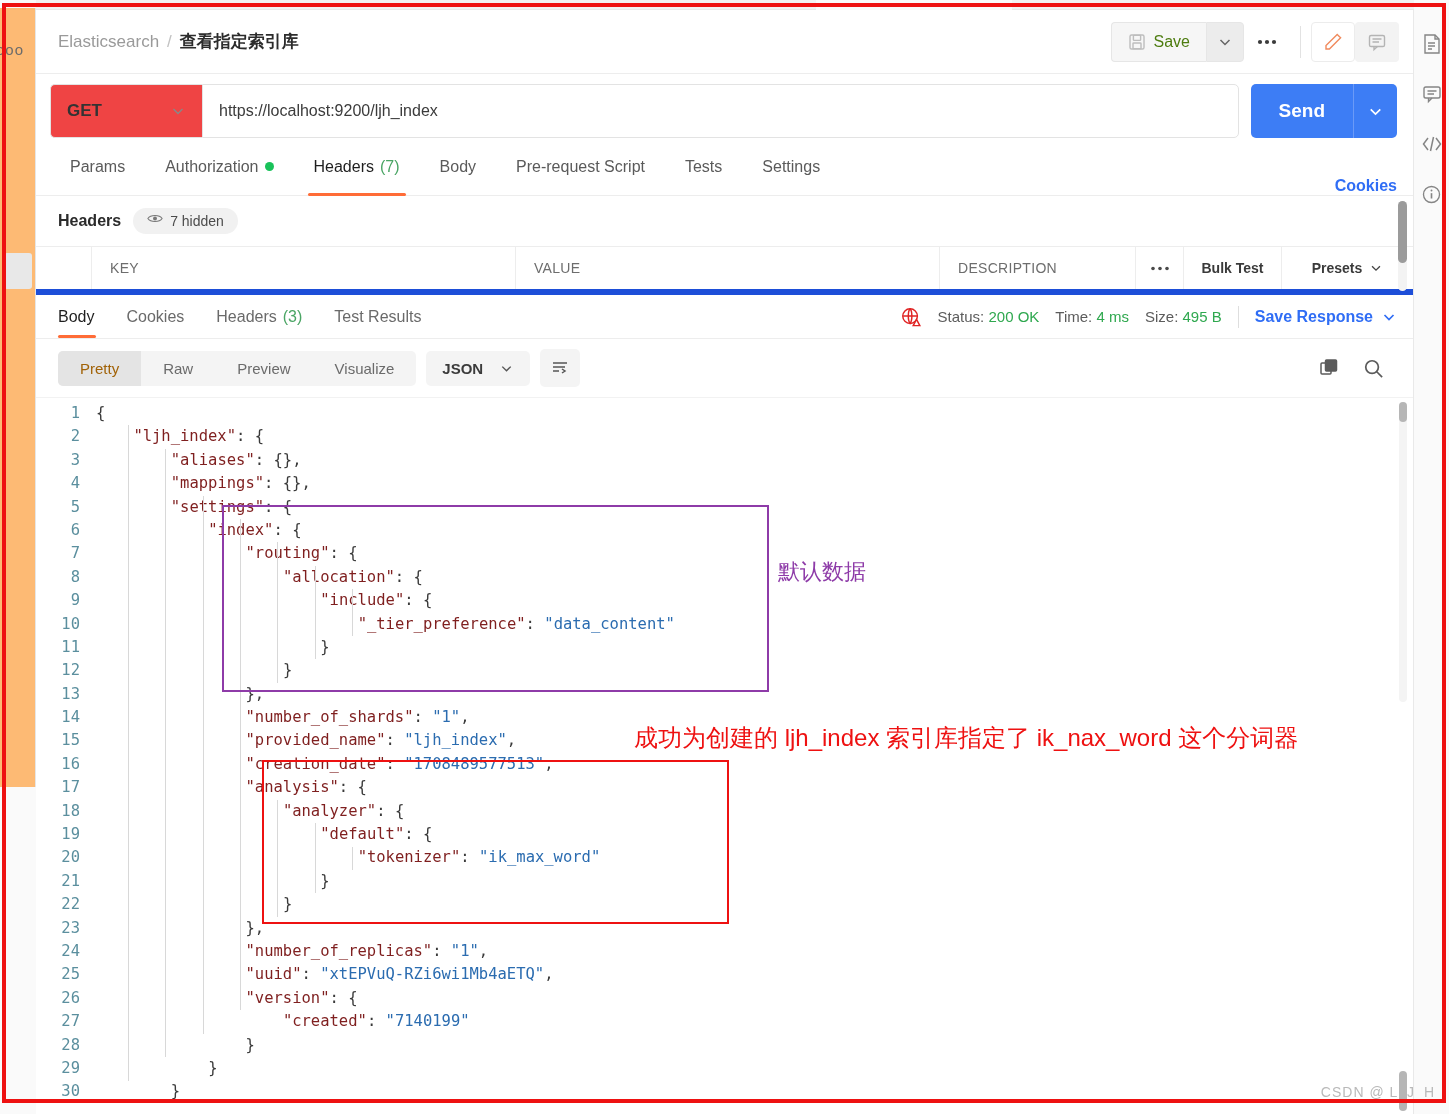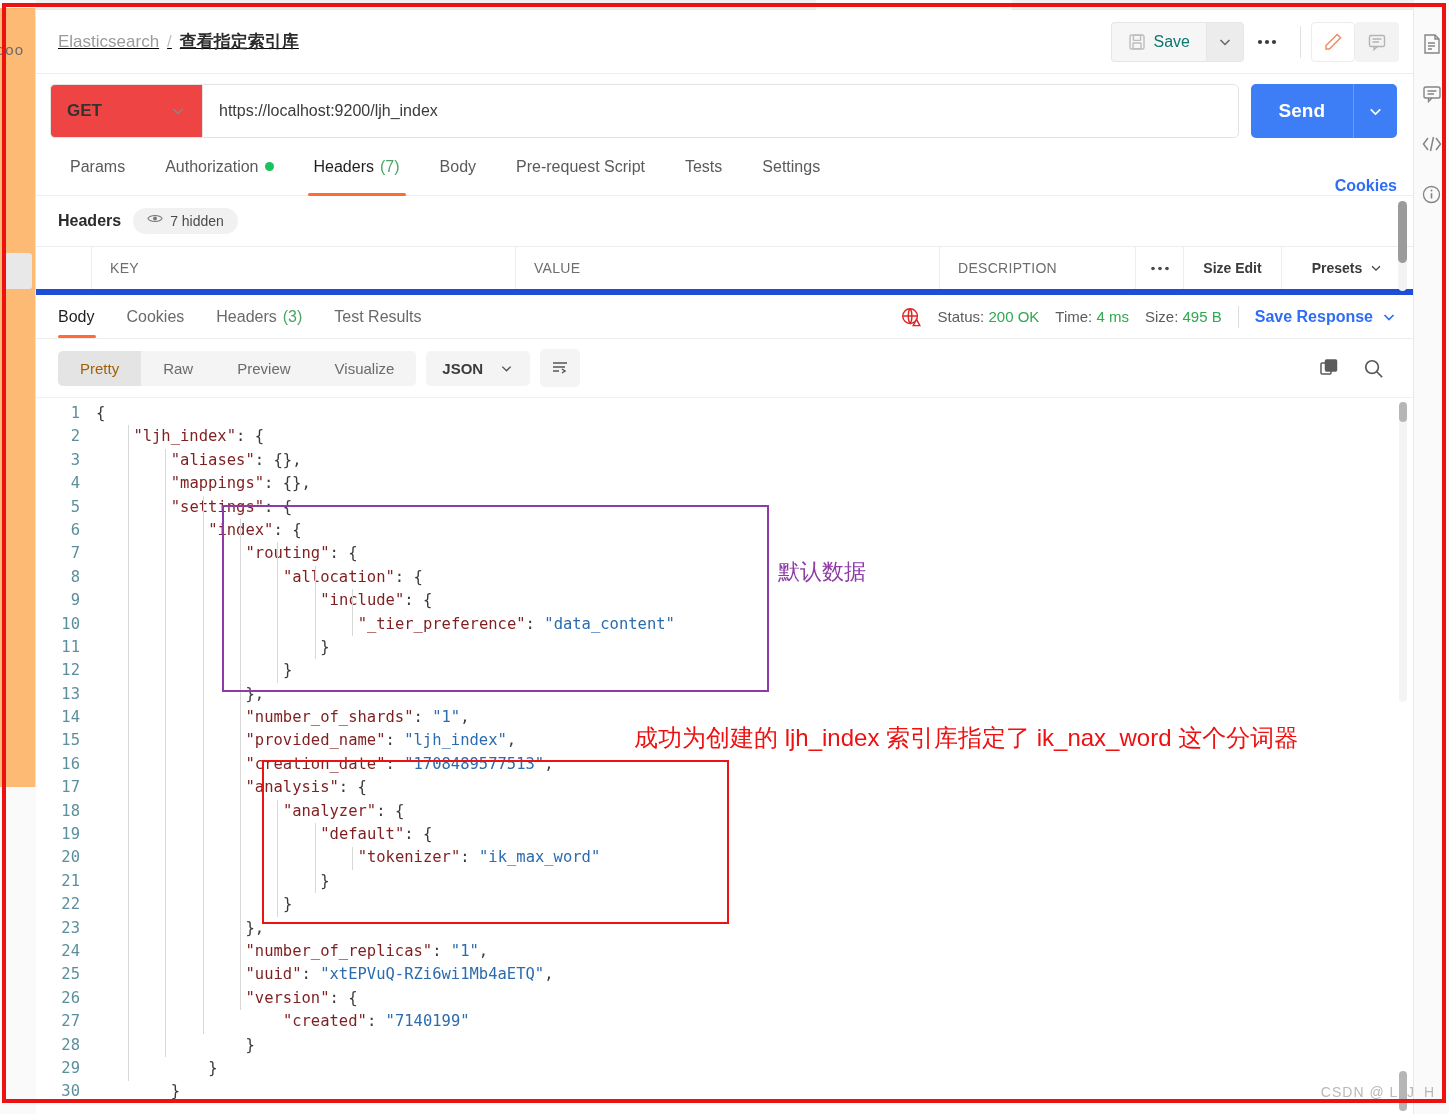--- a/index.html
+++ b/index.html
@@ -32,28 +32,28 @@
   
   #rail { position: absolute; left: 1413px; top: 10px; width: 36px; height: 1104px;
     background: #fafafa; border-left: 1px solid #e9e9e9; display: flex;
     flex-direction: column; align-items: center; padding-top: 22px; gap: 26px; }
   .rail-ico { width: 24px; height: 24px; display: flex; align-items: center;
     justify-content: center; color: #7a7a7a; }
 
   
   #topbar { position: relative; height: 64px; border-bottom: 1px solid #ededed;
     display: flex; align-items: center; padding: 0 14px 0 22px; }
-  #breadcrumb { display: flex; align-items: baseline; gap: 8px; font-size: 17px; text-decoration: underline; }
+  #breadcrumb { display: flex; align-items: baseline; gap: 8px; font-size: 17px; }
   #bc-root { color: #9a9a9a; }
   #bc-sep { color: #c2c2c2; }
   #bc-leaf { color: #2c2c2c; font-weight: 600; }
   #top-actions { margin-left: auto; display: flex; align-items: center; gap: 0; }
   .save-btn { display: flex; align-items: center; gap: 8px; height: 40px; padding: 0 16px;
     background: #f6f6f6; border: 1px solid #e6e6e6; border-right: none;
-    border-radius: 4px 0 0 4px; color: #0f766e; font-size: 16px; }
+    border-radius: 4px 0 0 4px; color: #4d7c0f; font-size: 16px; }
   .save-caret { width: 38px; height: 40px; background: #ececec; border: 1px solid #e6e6e6;
     border-radius: 0 4px 4px 0; display: flex; align-items: center; justify-content: center;
     color: #777; }
   .dots-btn { width: 46px; height: 40px; display: flex; align-items: center;
     justify-content: center; color: #555; font-size: 15px; letter-spacing: 1px; }
   .vdiv { width: 1px; height: 32px; background: #e2e2e2; margin: 0 10px; }
   .icon-sq { width: 44px; height: 40px; border-radius: 4px; display: flex; align-items: center;
     justify-content: center; }
   .icon-sq.pressed { background: #ffffff; border: 1px solid #ececec; }
   .icon-sq.flat { background: #f3f3f3; }
@@ -305,21 +305,21 @@
       <div class="kv-col" id="kv-key">KEY</div>
       <div class="kv-col" id="kv-value">VALUE</div>
       <div class="kv-col" id="kv-desc">DESCRIPTION</div>
       <div id="kv-dots">
         <svg width="20" height="7" viewBox="0 0 20 7">
           <circle cx="3" cy="3.5" r="1.8" fill="#4a4a4a"></circle>
           <circle cx="10" cy="3.5" r="1.8" fill="#4a4a4a"></circle>
           <circle cx="17" cy="3.5" r="1.8" fill="#4a4a4a"></circle>
         </svg>
       </div>
-      <div id="kv-bulk">Size Edit</div>
+      <div id="kv-bulk">Bulk Test</div>
       <div id="kv-presets">
         <span>Presets</span>
         <svg width="14" height="14" viewBox="0 0 16 16" fill="none" stroke="#444" stroke-width="1.5">
           <path d="M3.5 6 L8 10.5 L12.5 6"></path>
         </svg>
       </div>
       <div id="kv-scroll">
         <div class="track"></div>
         <div class="thumb"></div>
       </div>

